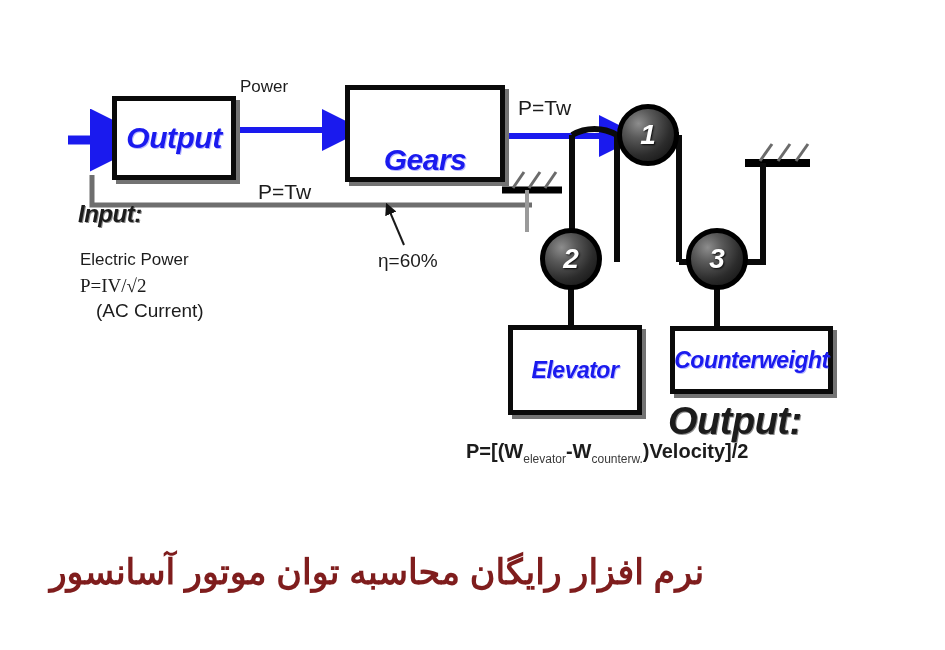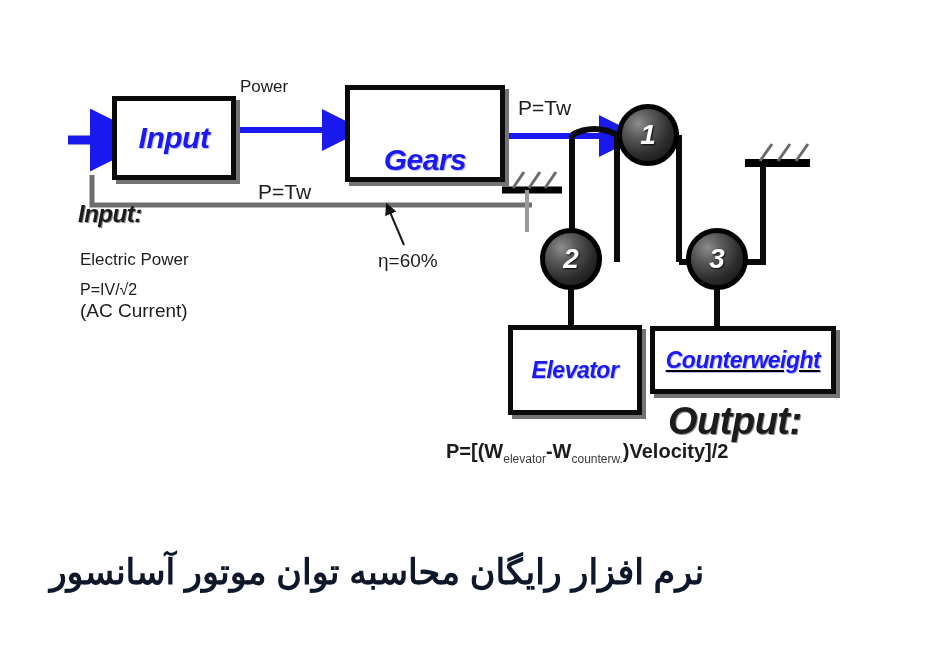--- a/index.html
+++ b/index.html
@@ -41,21 +41,21 @@
     letter-spacing: -0.5px;
     text-shadow: 1px 1px 0 rgba(60,60,255,0.35);
     white-space: nowrap;
   }
   #box-motor  { left: 112px; top: 96px;  width: 124px; height: 84px; }
   #box-motor .proc-label { font-size: 30px; }
   #box-gears  { left: 345px; top: 85px;  width: 160px; height: 97px; align-items: flex-end; }
   #box-gears .proc-label { font-size: 30px; }
   #box-elevator { left: 508px; top: 325px; width: 134px; height: 90px; }
   #box-elevator .proc-label { font-size: 23px; }
-  #box-counterweight { left: 650px; top: 326px; width: 186px; height: 68px; text-decoration: underline; }
+  #box-counterweight { left: 670px; top: 326px; width: 163px; height: 68px; }
   #box-counterweight .proc-label { font-size: 23px; }
 
   
   .ann {
     position: absolute;
     color: #1c1c1c;
     white-space: nowrap;
   }
   .ann-bold-head {
     font-weight: bold;
@@ -63,24 +63,24 @@
     letter-spacing: -0.5px;
     text-shadow: 1px 1px 0 rgba(0,0,0,0.45);
   }
   #lbl-mech1 { left: 222px; top: 52px;  font-size: 21px; }
   #lbl-mech2 { left: 240px; top: 77px;  font-size: 17px; }
   #lbl-ptw-top { left: 518px; top: 96px; font-size: 21px; }
   #lbl-ptw-mid { left: 258px; top: 180px; font-size: 21px; }
   #lbl-eta  { left: 378px; top: 250px; font-size: 19px; }
   #lbl-input-head { left: 78px;  top: 200px; font-size: 24px; }
   #lbl-elec  { left: 80px; top: 250px; font-size: 17px; }
-  #lbl-pform { left: 80px; top: 281px; font-size: 16px; }
-  #lbl-ac    { left: 80px; top: 300px; font-size: 19px; }
+  #lbl-pform { left: 80px; top: 275px; font-size: 19px; font-family: Liberation Serif, serif; }
+  #lbl-ac    { left: 96px; top: 300px; font-size: 19px; }
   #lbl-output-head { left: 668px; top: 400px; font-size: 38px; }
-  #lbl-outform { left: 446px; top: 440px; font-size: 20px; font-weight: bold; }
+  #lbl-outform { left: 466px; top: 440px; font-size: 20px; font-weight: bold; }
   #lbl-outform sub { font-size: 12px; font-weight: normal; color:#3a3a3a; }
 
   
   .pulley {
     position: absolute;
     border-radius: 50%;
     border: 5px solid #000000;
     box-sizing: border-box;
     background: radial-gradient(circle at 32% 28%, #8d8d8d 0%, #5a5a5a 28%, #2c2c2c 62%, #0d0d0d 100%);
     display: flex;
@@ -96,21 +96,21 @@
   #pulley-2 { left: 540px; top: 228px; width: 62px; height: 62px; }
   #pulley-3 { left: 686px; top: 228px; width: 62px; height: 62px; }
 
   
   #footer-caption {
     position: absolute;
     left: 0;
     top: 552px;
     width: 754px;
     text-align: center;
-    color: #0f172a;
+    color: #7f1d1d;
     font-size: 35px;
     font-weight: bold;
     direction: rtl;
     white-space: nowrap;
   }
 </style>
 </head>
 <body>
 
 <div id="stage">
@@ -174,21 +174,21 @@
     <g>
       <line x1="571" y1="288" x2="571" y2="327" stroke="#0a0a0a" stroke-width="6"></line>
     </g>
 
     <g>
       <line x1="717" y1="288" x2="717" y2="328" stroke="#0a0a0a" stroke-width="6"></line>
     </g>
   </svg>
 
   <div class="proc-box" id="box-motor">
-    <span class="proc-label">Input</span>
+    <span class="proc-label">Output</span>
   </div>
 
   <div class="proc-box" id="box-gears">
     <span class="proc-label">Gears</span>
   </div>
 
   <div class="proc-box" id="box-elevator">
     <span class="proc-label">Elevator</span>
   </div>
 

